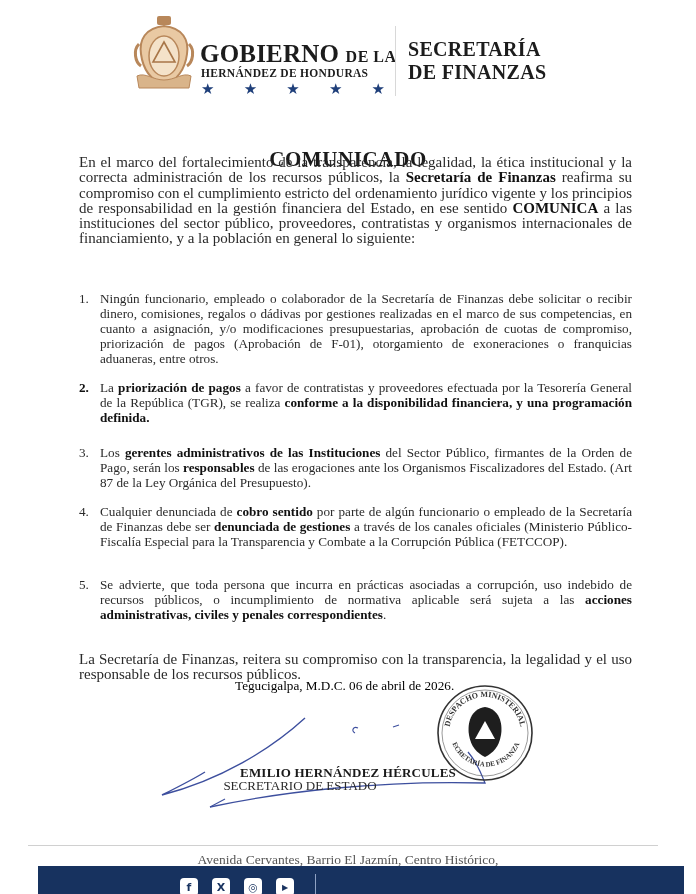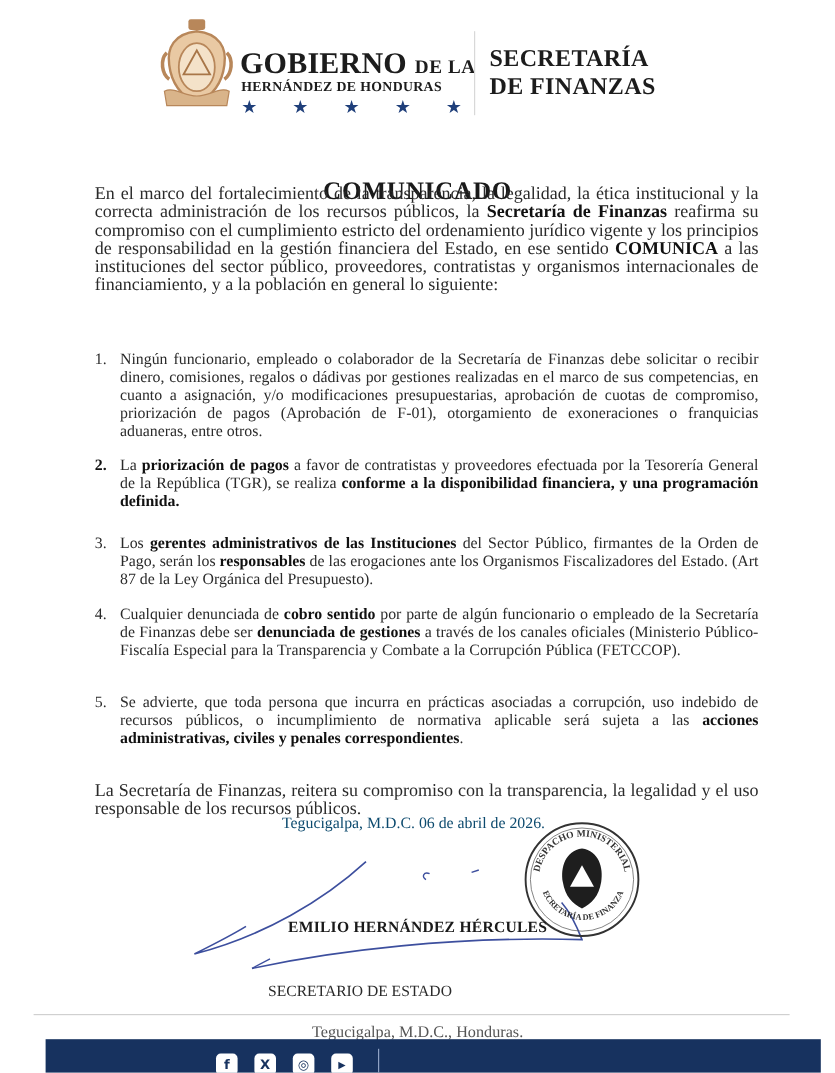--- a/index.html
+++ b/index.html
@@ -18,25 +18,25 @@
   .item { position: absolute; left: 79px; width: 553px; font-size: 13.2px; line-height: 15px; color: #2a2a2a; }
   .item .num { position: absolute; left: 0; top: 0; width: 20px; }
   .item .txt { margin-left: 21px; text-align: justify; }
   .item1 { top: 291px; }
   .item2 { top: 380px; }
   .item3 { top: 445px; }
   .item4 { top: 504px; }
   .item5 { top: 577px; }
   .closing { top: 652px; }
   b { font-weight: bold; color: #111; }
-  .date { position: absolute; left: 235px; top: 678px; font-size: 13.2px; color: #0c4a6e; white-space: nowrap; }
+  .date { position: absolute; left: 235px; top: 678px; font-size: 13.2px; color: #000000; white-space: nowrap; }
   .stamp { position: absolute; left: 435px; top: 683px; width: 100px; height: 100px; }
   .signature { position: absolute; left: 150px; top: 700px; width: 360px; height: 110px; }
   .signer-name { position: absolute; left: 0; width: 696px; top: 765px; text-align: center; font-weight: bold; font-size: 13px; letter-spacing: 0.2px; color: #1a1a1a; padding-left: 0; }
-  .signer-role { position: absolute; left: 0; width: 600px; top: 778px; text-align: center; font-size: 13px; color: #2a2a2a; margin-top: 40px; }
+  .signer-role { position: absolute; left: 0; width: 600px; top: 778px; text-align: center; font-size: 13px; color: #2a2a2a; }
   .rule { position: absolute; left: 28px; width: 630px; top: 845px; height: 1px; background: #d0d0d0; }
   .address { position: absolute; left: 0; width: 696px; top: 852px; text-align: center; font-size: 13.5px; line-height: 15px; color: #555; }
   .footer-bar { position: absolute; left: 38px; top: 866px; width: 646px; height: 28px; background: #17325f; }
   .social { position: absolute; left: 180px; top: 878px; display: flex; gap: 14px; }
   .social .ic { width: 18px; height: 18px; background: #ffffff; border-radius: 4px; color: #17325f; font-family: "DejaVu Sans", sans-serif; font-size: 11px; font-weight: bold; display: flex; align-items: center; justify-content: center; }
   .footer-div { position: absolute; left: 315px; top: 874px; width: 1px; height: 20px; background: #8fa2c4; }
   .website { position: absolute; left: 362px; top: 906px; font-size: 14.5px; color: #ffffff; letter-spacing: 0.2px; white-space: nowrap; }
 </style>
 </head>
 <body>
@@ -122,20 +122,21 @@
   <text font-family="Liberation Serif, serif" font-size="7" font-weight="bold" fill="#333"><textPath href="#arcBot" startOffset="50%" text-anchor="middle">SECRETARÍA DE FINANZAS</textPath></text>
   <path d="M50 24 C36 26 32 40 34 52 C36 64 42 70 50 74 C58 70 64 64 66 52 C68 40 64 26 50 24 Z" fill="#1e1e1e"></path>
   <path d="M50 38 L60 56 L40 56 Z" fill="#ffffff"></path>
 </svg>
 
 <div class="signer-name">EMILIO HERNÁNDEZ HÉRCULES</div>
 <div class="signer-role">SECRETARIO DE ESTADO</div>
 
 <div class="rule"></div>
 <div class="address">
+  <div>Avenida Cervantes, Barrio El Jazmín, Centro Histórico,</div>
   <div>Tegucigalpa, M.D.C., Honduras.</div>
 </div>
 <div class="footer-bar"></div>
 <div class="social">
   <span class="ic">f</span>
   <span class="ic">X</span>
   <span class="ic">◎</span>
   <span class="ic" style="font-size:8px;">▶</span>
 </div>
 <div class="footer-div"></div>

